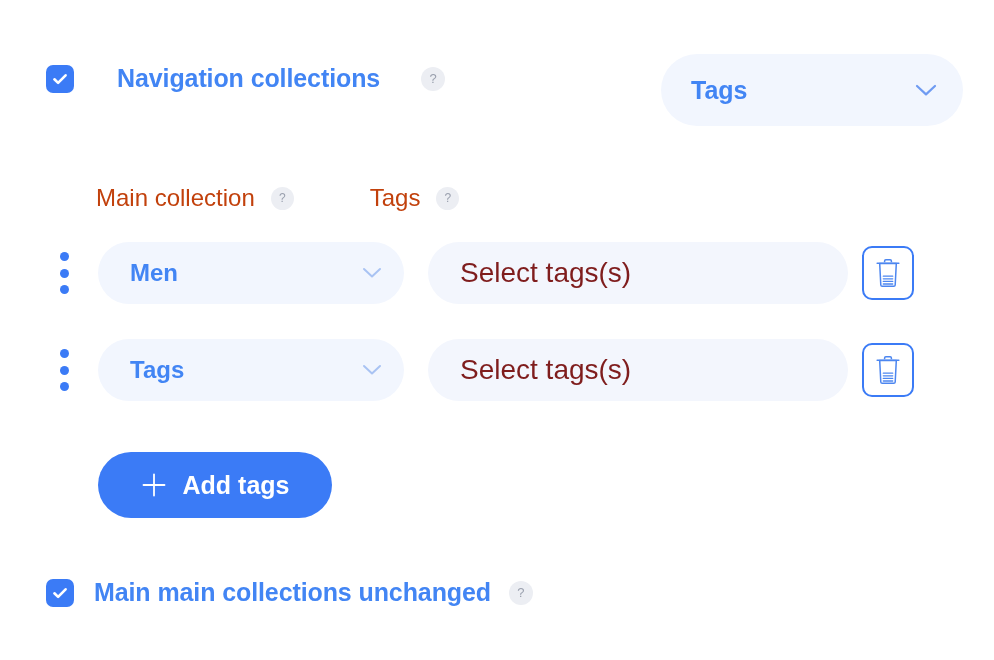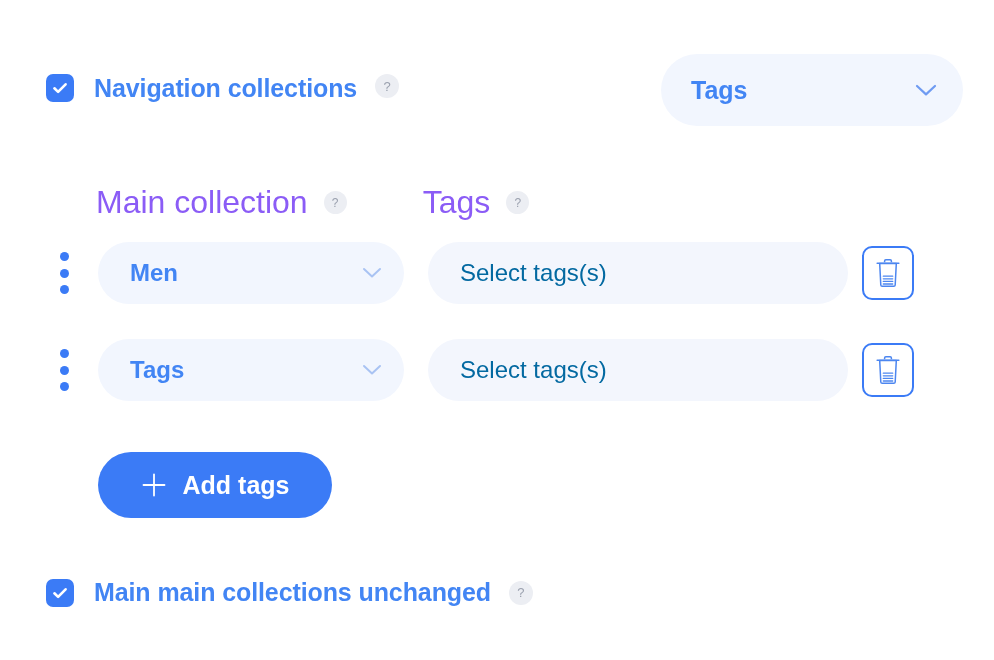--- a/index.html
+++ b/index.html
@@ -45,22 +45,22 @@
     font-size: 13px;
     display: flex; align-items: center; justify-content: center;
     flex: 0 0 auto;
     line-height: 1;
   }
   .help.sm { width: 23px; height: 23px; font-size: 12px; }
 
   
   #nav-collections-row {
     position: absolute;
-    left: 46px; top: 74px;
-    display: flex; 
+    left: 46px; top: 64px;
+    display: flex; align-items: center; gap: 23px;
   }
   #nav-collections-row .cb-label { margin-left: 20px; }
   #nav-collections-row .help { margin-left: 18px; }
 
   
   #tags-scope-dropdown {
     position: absolute;
     left: 661px; top: 54px;
     width: 302px; height: 72px;
     background: #f2f6fe;
@@ -79,22 +79,22 @@
 
   .chev { flex: 0 0 auto; display: block; }
 
   
   #column-headers {
     position: absolute;
     left: 96px; top: 184px;
     display: flex; align-items: center;
   }
   .col-head {
-    font-size: 32px;
-    color: #8b5cf6;
+    font-size: 24px;
+    color: #c2410c;
     white-space: nowrap;
   }
   #col-head-main-wrap { display: flex; align-items: center; }
   #col-head-main-wrap .help { margin-left: 16px; }
   #col-head-tags-wrap { display: flex; align-items: center; margin-left: 76px; }
   #col-head-tags-wrap .help { margin-left: 16px; }
 
   
   .item-row {
     position: absolute;
@@ -145,22 +145,22 @@
     width: 420px; height: 62px;
     background: #f3f6fd;
     border-radius: 31px;
     display: flex; align-items: center;
     box-sizing: border-box;
     padding: 0 28px 0 32px;
     cursor: text;
     flex: 0 0 auto;
   }
   .tags-input .ph {
-    font-size: 24px;
-    color: #0369a1;
+    font-size: 28px;
+    color: #7f1d1d;
     white-space: nowrap;
   }
 
   .delete-btn {
     margin-left: 14px;
     width: 52px; height: 54px;
     border: 2px solid #3b7bf6;
     border-radius: 10px;
     background: #ffffff;
     display: flex; align-items: center; justify-content: center;

